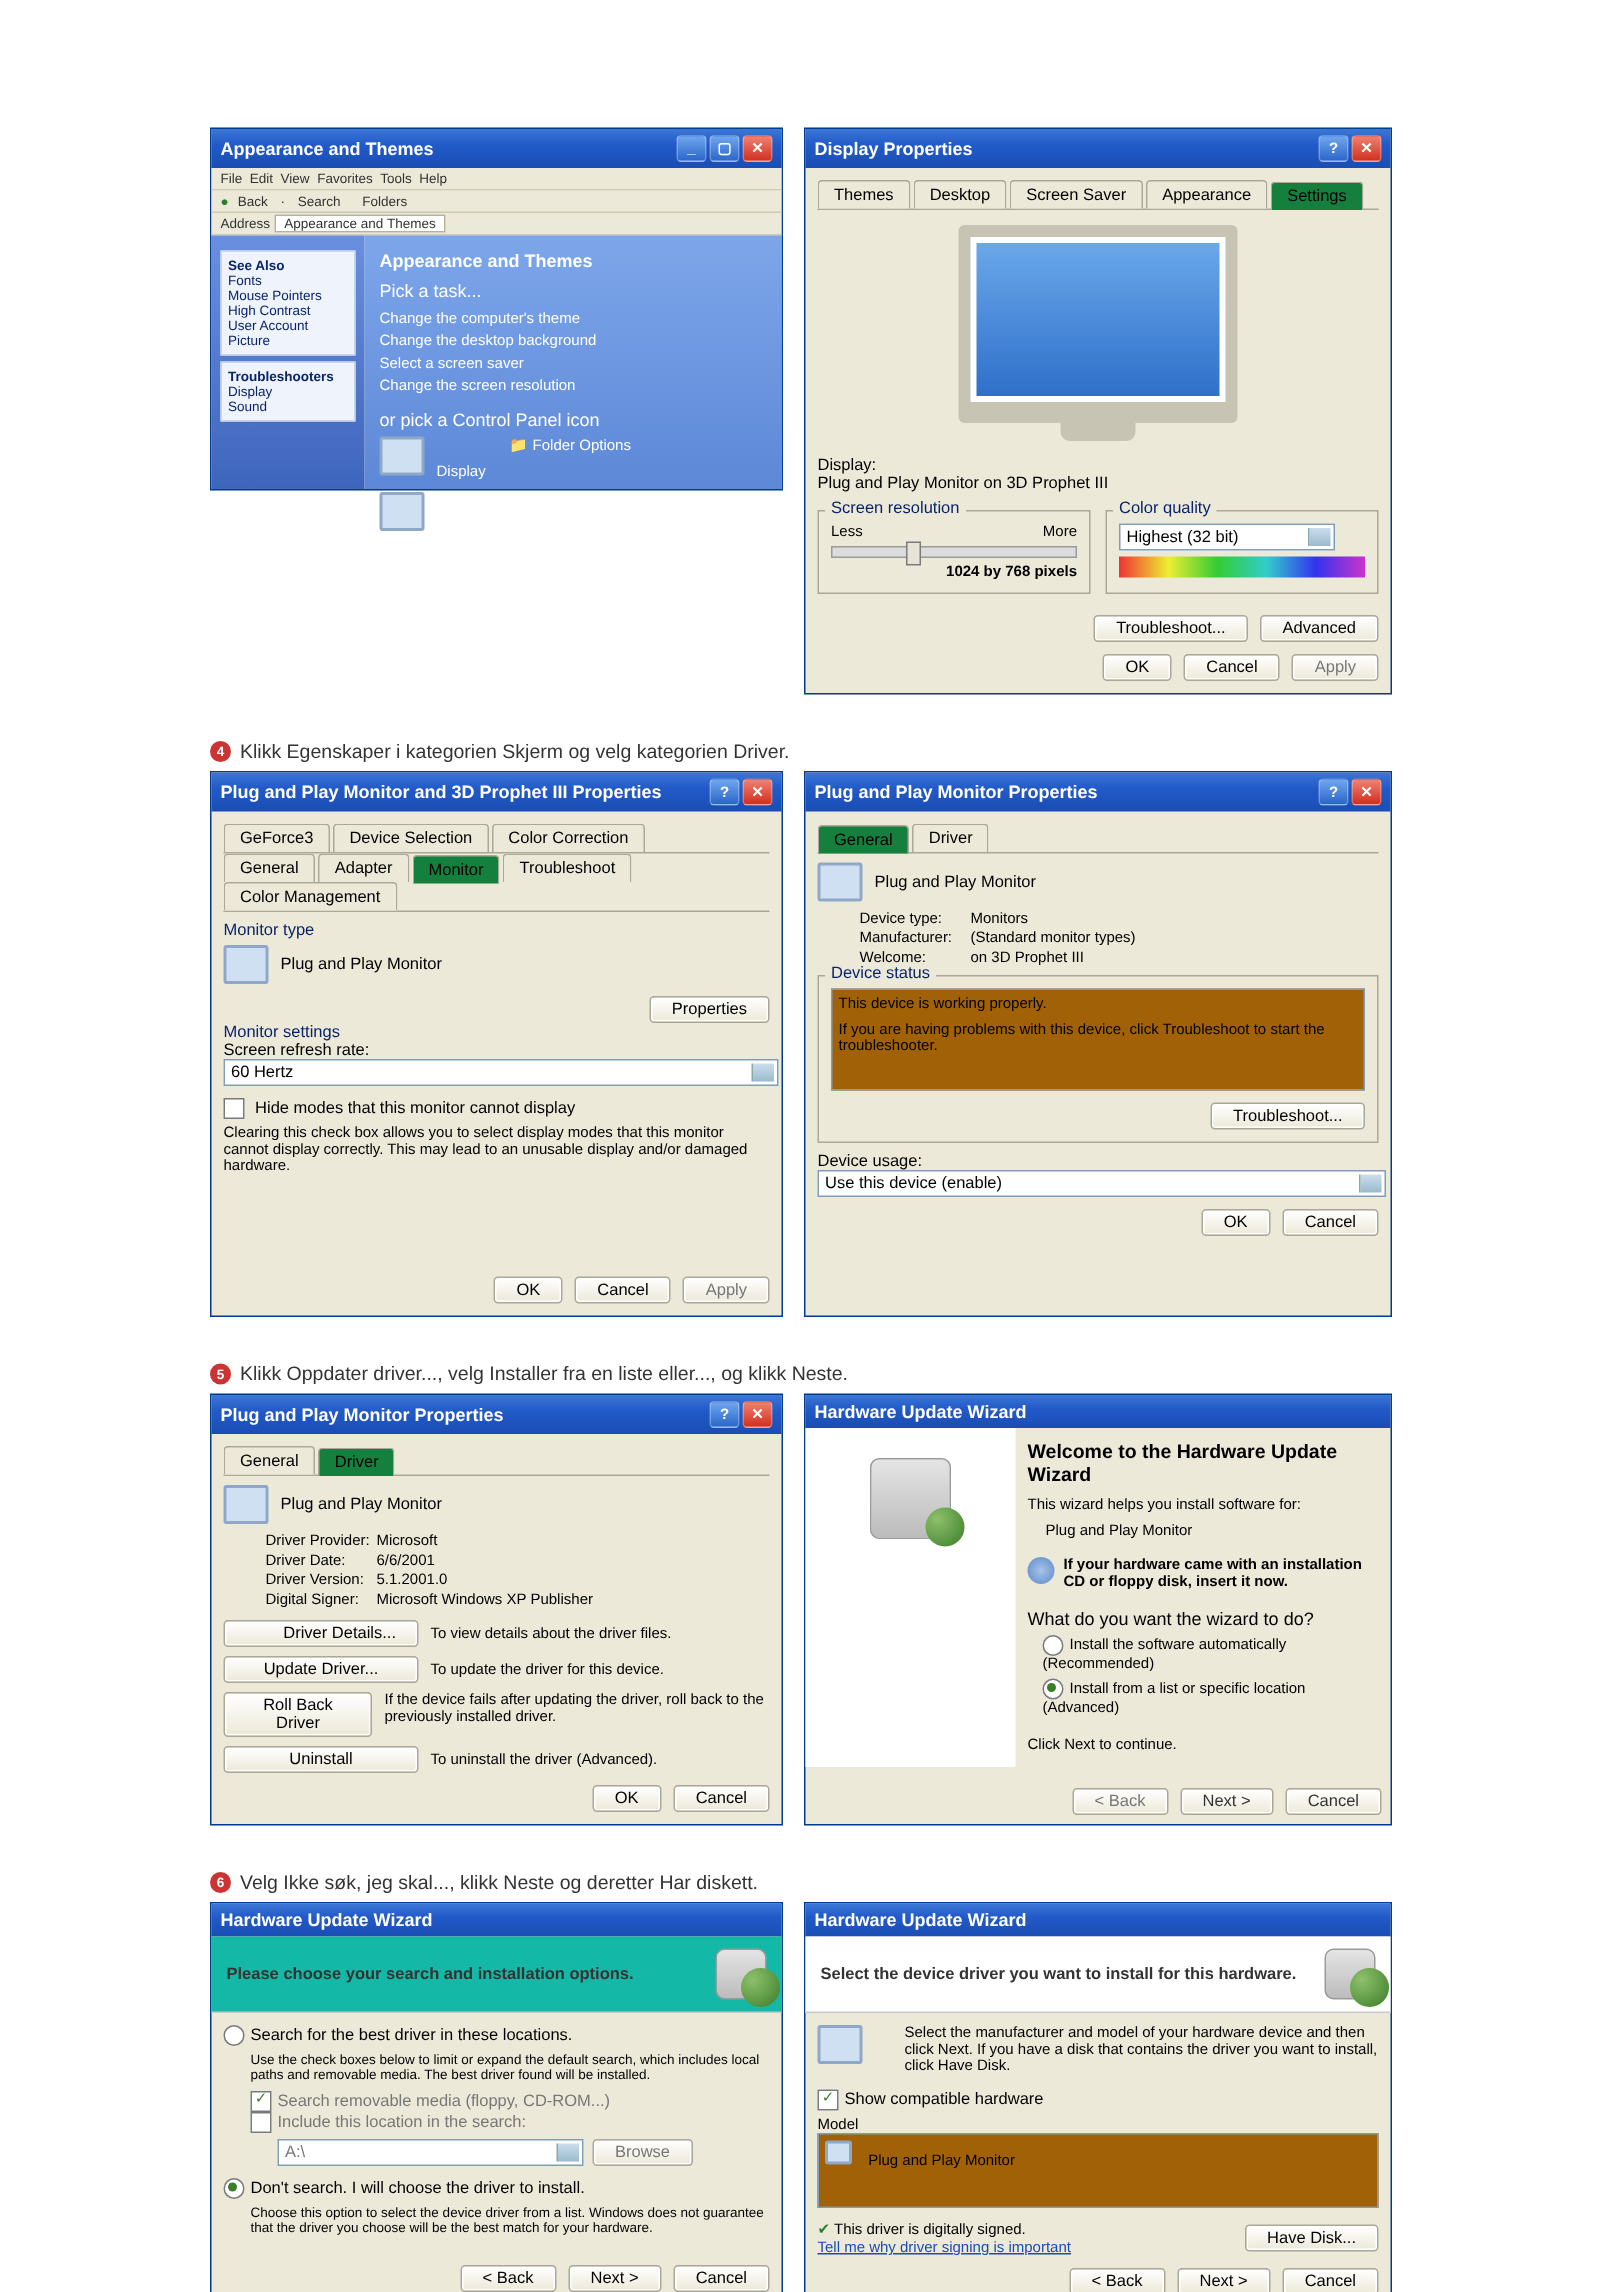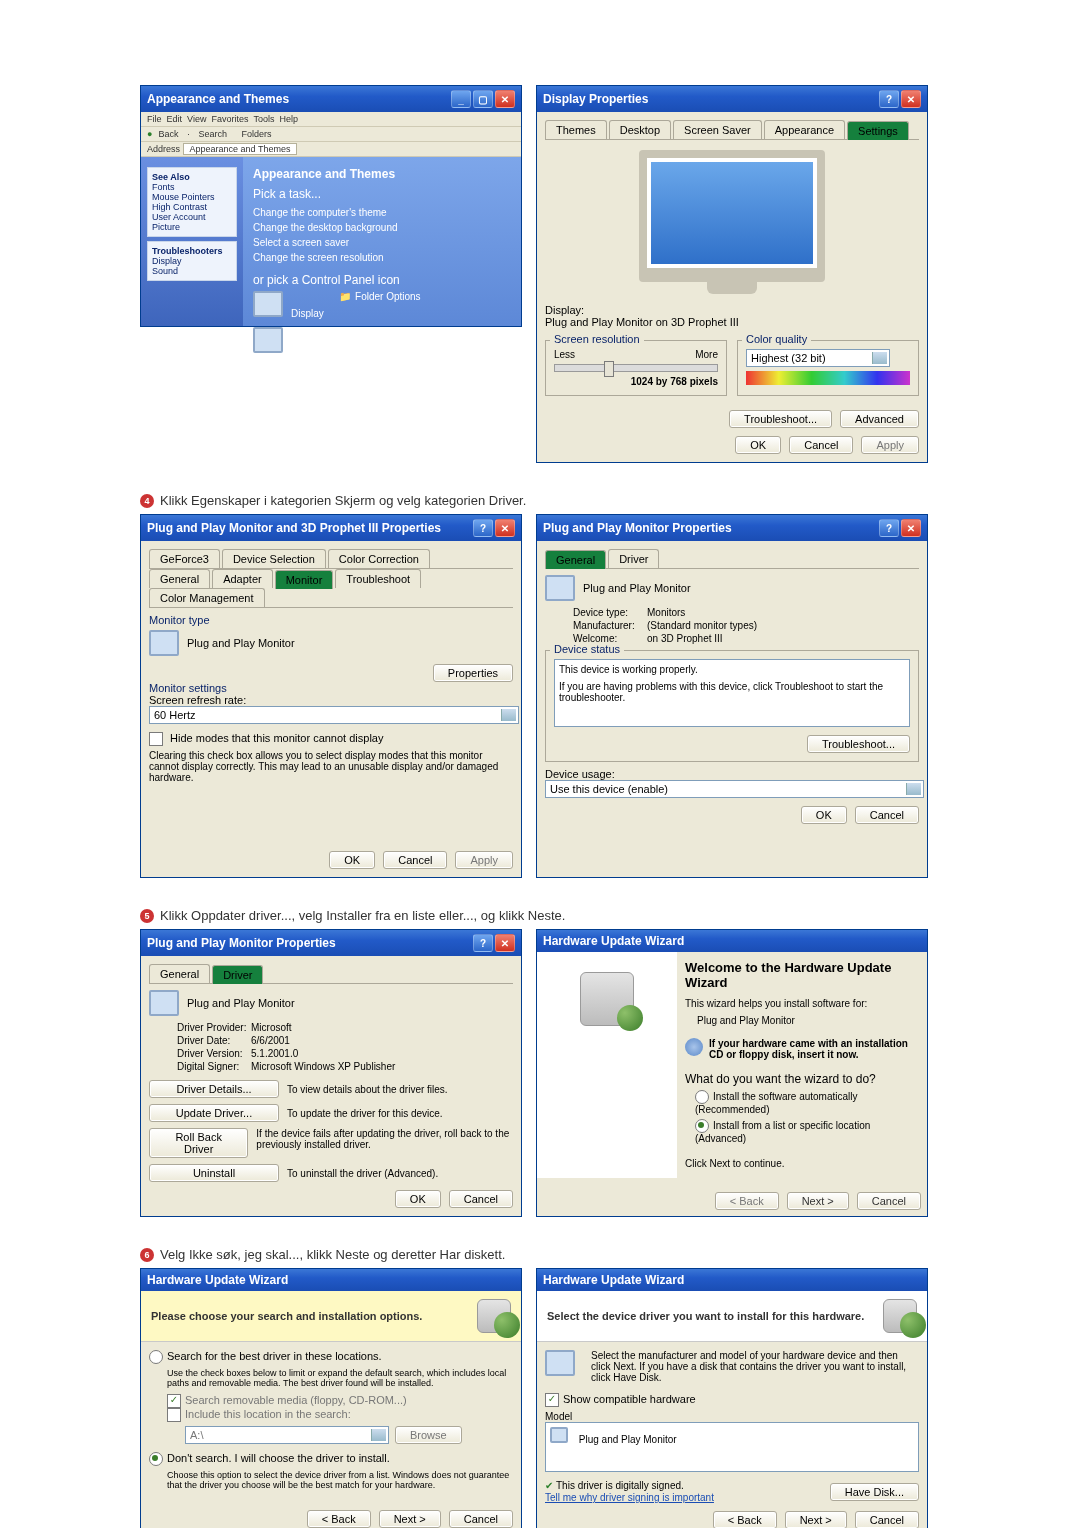--- a/index.html
+++ b/index.html
@@ -121,21 +121,21 @@
   .small-monitor-icon{
     width:26px;height:22px;border:2px solid #8fa8c8;background:#cfe0f3;border-radius:2px;
     display:inline-block;margin-right:8px;flex-shrink:0;
   }
   .radio,.check{width:12px;height:12px;border:1px solid #7a7a7a;background:#fff;display:inline-block;margin-right:4px;vertical-align:middle;}
   .radio{border-radius:50%;}
   .radio.sel::after{content:"";display:block;width:6px;height:6px;background:#3b7d2a;border-radius:50%;margin:2px;}
   .check.sel::after{content:"✓";font-size:10px;line-height:10px;color:#3b7d2a;display:block;text-align:center;}
   .dropdown{border:1px solid #7f9db9;background:#fff;padding:2px 18px 2px 4px;font-size:11px;position:relative;display:inline-block;min-width:120px;}
   .dropdown::after{content:"";position:absolute;right:2px;top:2px;bottom:2px;width:14px;background:linear-gradient(#cde,#9bc);border-left:1px solid #8aa;}
-  .textarea{border:1px solid #7f9db9;background:#ffffff;padding:4px;font-size:10px;}
+  .textarea{border:1px solid #7f9db9;background:#a16207;padding:4px;font-size:10px;}
   .muted{color:#777;}
   .kv{display:flex;font-size:10px;margin:2px 0;}
   .kv .k{width:74px;}
   .sidebar-box{background:#eef3fc;border:1px solid #c9d6ea;margin:4px 0;padding:4px;font-size:9px;color:#0a246a;}
   a.tiny{color:#1a4db4;text-decoration:underline;font-size:10px;}
 </style>
 </head>
 <body>
 
 <div class="page">
@@ -387,21 +387,21 @@
         <div class="kv">
               <span class="k">Driver Version:</span>
               <span>5.1.2001.0</span>
             </div>
         <div class="kv">
               <span class="k">Digital Signer:</span>
               <span>Microsoft Windows XP Publisher</span>
             </div>
       </div>
       <div style="display:flex;gap:8px;margin-top:8px;align-items:center;">
-        <span class="btn" style="width:100px;text-align:center;">Driver Details...</span>
+        <span class="btn" style="width:100px;text-align:right;">Driver Details...</span>
         <span style="font-size:10px;">To view details about the driver files.</span>
       </div>
       <div style="display:flex;gap:8px;margin-top:6px;align-items:center;">
         <span class="btn" style="width:100px;text-align:center;">Update Driver...</span>
         <span style="font-size:10px;">To update the driver for this device.</span>
       </div>
       <div style="display:flex;gap:8px;margin-top:6px;align-items:flex-start;">
         <span class="btn" style="width:100px;text-align:center;">Roll Back Driver</span>
         <span style="font-size:10px;">If the device fails after updating the driver, roll back to the previously installed driver.</span>
       </div>
@@ -449,21 +449,21 @@
 <div class="instruction">
   <span class="bullet">6</span>
   <span>Velg Ikke søk, jeg skal..., klikk Neste og deretter Har diskett.</span>
 </div>
 
 <div class="row">
   <div class="window" style="width:380px;">
     <div class="titlebar">
           <span>Hardware Update Wizard</span>
         </div>
-    <div style="background:#fef9c3;padding:8px 10px;display:flex;justify-content:space-between;align-items:center;border-bottom:1px solid #c9c9c9;">
+    <div style="background:#14b8a6;padding:8px 10px;display:flex;justify-content:space-between;align-items:center;border-bottom:1px solid #c9c9c9;">
       <b style="font-size:11px;">Please choose your search and installation options.</b>
       <div class="bigicon" style="width:32px;height:32px;"></div>
     </div>
     <div class="body">
       <div><span class="radio"></span><span>Search for the best driver in these locations.</span></div>
       <div style="font-size:9px;margin:4px 0 6px 18px;">Use the check boxes below to limit or expand the default search, which includes local paths and removable media. The best driver found will be installed.</div>
       <div style="margin-left:18px;" class="muted"><span class="check sel"></span><span>Search removable media (floppy, CD-ROM...)</span></div>
       <div style="margin-left:18px;" class="muted"><span class="check"></span><span>Include this location in the search:</span></div>
       <div style="margin:4px 0 8px 36px;display:flex;gap:6px;">
         <span class="dropdown muted" style="width:180px;">A:\</span>
@@ -481,21 +481,21 @@
 
   <div class="window" style="width:390px;">
     <div class="titlebar">
           <span>Hardware Update Wizard</span>
         </div>
     <div style="background:#fff;padding:8px 10px;display:flex;justify-content:space-between;align-items:center;border-bottom:1px solid #c9c9c9;">
       <b style="font-size:11px;">Select the device driver you want to install for this hardware.</b>
       <div class="bigicon" style="width:32px;height:32px;"></div>
     </div>
     <div class="body">
-      <div style="display:flex;gap:8px;font-size:10px;">
+      <div style="display:flex;gap:20px;font-size:10px;">
         <span class="small-monitor-icon"></span>
         <span>Select the manufacturer and model of your hardware device and then click Next. If you have a disk that contains the driver you want to install, click Have Disk.</span>
       </div>
       <div style="margin-top:10px;"><span class="check sel"></span><span>Show compatible hardware</span></div>
       <div style="margin-top:4px;font-size:10px;">Model</div>
       <div class="textarea" style="height:40px;">
         <span class="small-monitor-icon" style="width:14px;height:12px;"></span>
         <span>Plug and Play Monitor</span>
       </div>
       <div style="display:flex;justify-content:space-between;align-items:center;margin-top:8px;">

